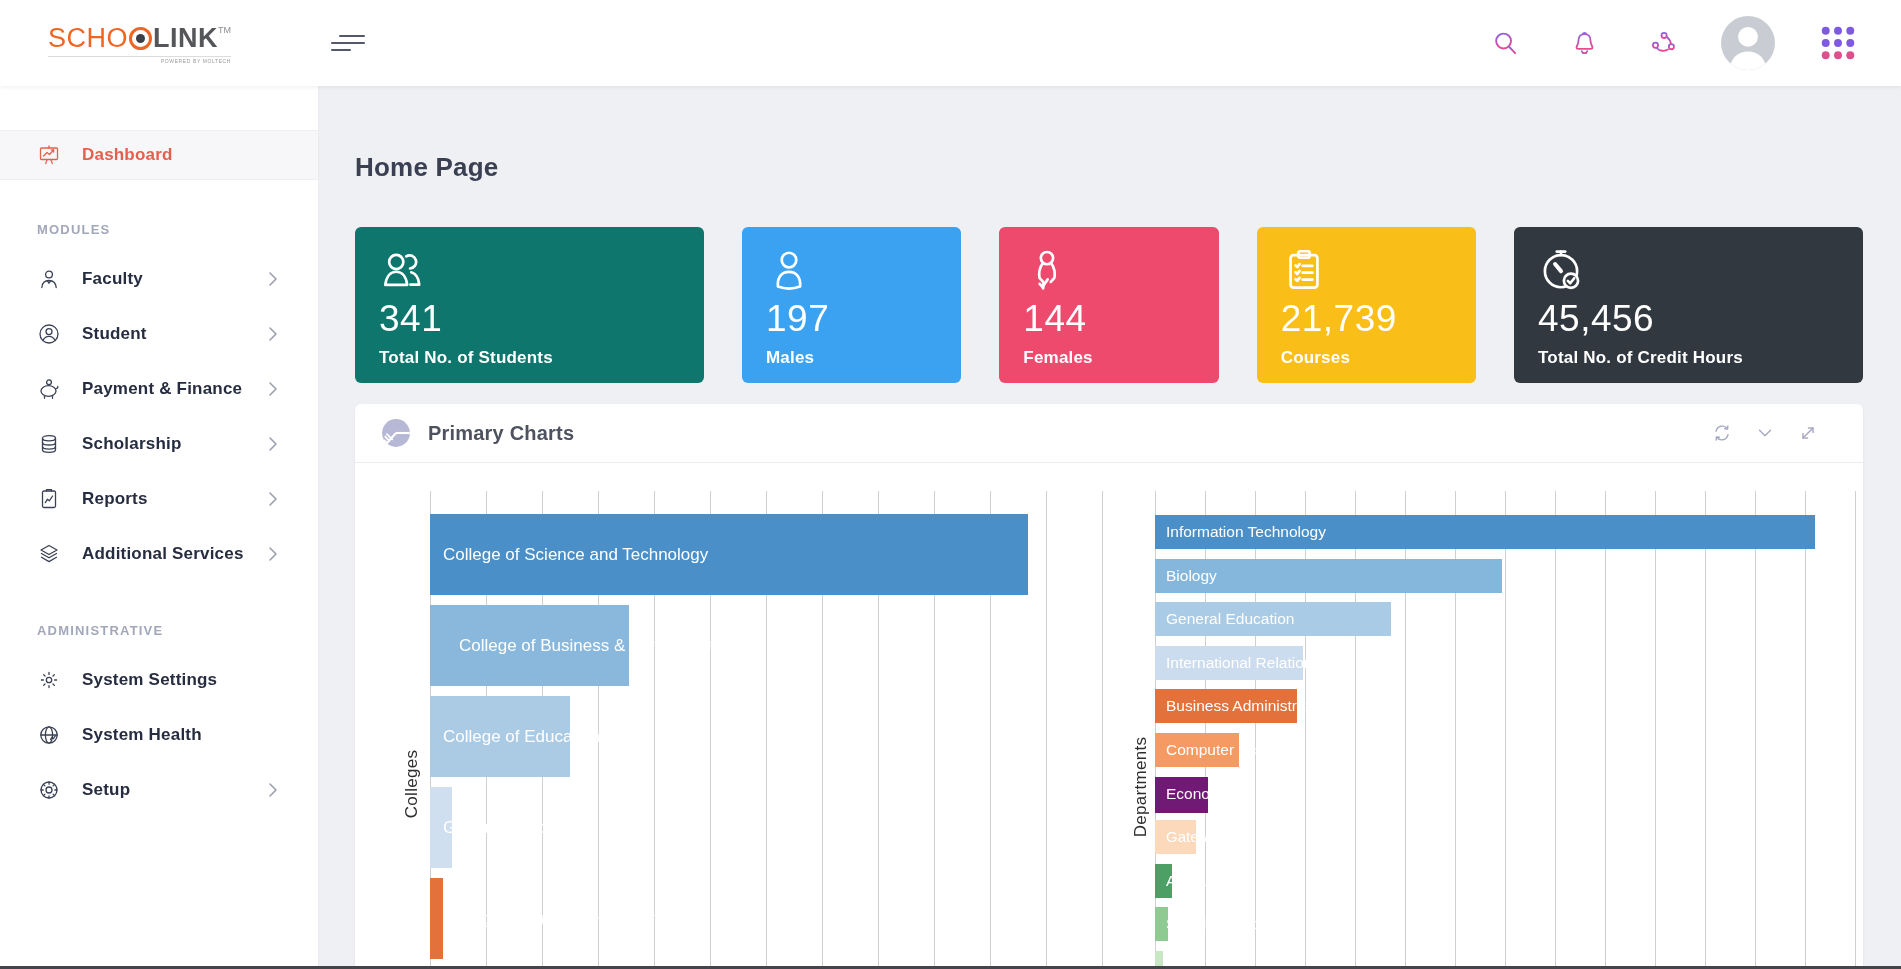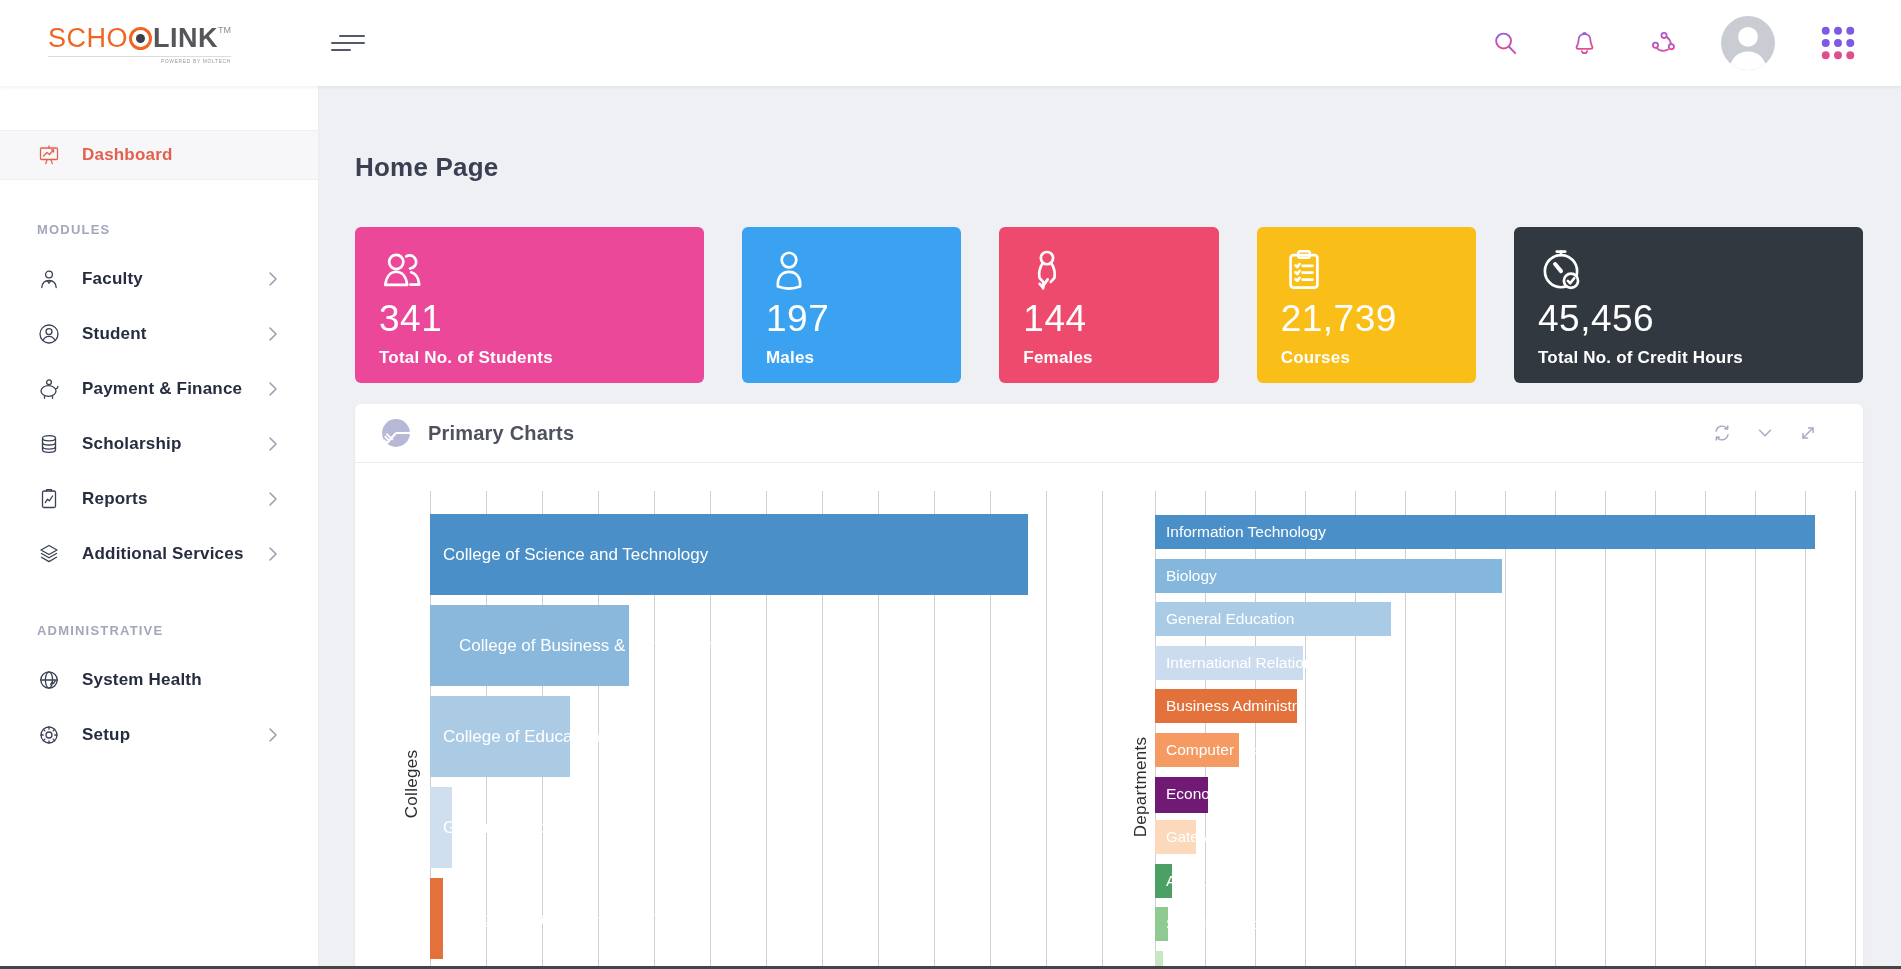--- a/index.html
+++ b/index.html
@@ -236,20 +236,27 @@
         <path d="M4.5 15.3 12 19.6l7.5-4.3"></path>
       </svg>
       <span class="nlabel">Additional Services</span>
       <svg class="chev chevicon" viewBox="0 0 10 16">
           <polyline points="2,2 8,8 2,14"></polyline>
         </svg>
     </div>
 
     <div class="section-title">ADMINISTRATIVE</div>
 
+    <div class="nav-item">
+      <svg class="nicon sideicon" viewBox="0 0 24 24">
+        <circle cx="12" cy="12" r="2.7"></circle>
+        <path d="M12 4.4v2M12 17.6v2M4.4 12h2M17.6 12h2M6.6 6.6 8 8M16 16l1.4 1.4M17.4 6.6 16 8M8 16l-1.4 1.4"></path>
+      </svg>
+      <span class="nlabel">System Settings</span>
+    </div>
 
     <div class="nav-item">
       <svg class="nicon sideicon" viewBox="0 0 24 24">
         <circle cx="12" cy="12" r="8.2"></circle>
         <ellipse cx="12" cy="12" rx="3.6" ry="8.2"></ellipse>
         <line x1="3.8" y1="12" x2="20.2" y2="12"></line>
         <polyline points="13.6,16.6 15,14.2 16.4,15.6 18.3,12.8"></polyline>
       </svg>
       <span class="nlabel">System Health</span>
     </div>
@@ -265,21 +272,21 @@
           <polyline points="2,2 8,8 2,14"></polyline>
         </svg>
     </div>
   </div>
 
   <div class="main">
     <h1 class="page-title">Home Page</h1>
 
     <div class="cards">
 
-      <div class="stat-card wide" style="background: #ec4899;">
+      <div class="stat-card wide" style="background: #0f766e;">
         <svg class="stat-icon" viewBox="0 0 24 24">
           <g fill="none" stroke="#fff" stroke-width="1.4" stroke-linecap="round" stroke-linejoin="round">
             <circle cx="9" cy="7.8" r="3.7"></circle>
             <path d="M3.3 19.8c.5-4.6 2.8-6.9 5.7-6.9s5.2 2.3 5.7 6.9Z"></path>
             <path d="M14.2 4.9a3.4 3.4 0 1 1 2 6.3"></path>
             <path d="M16.8 13.2c2.5.7 3.9 2.9 4.2 6.4h-4.6"></path>
           </g>
         </svg>
         <div class="stat-value">341</div>
         <div class="stat-label">Total No. of Students</div>

